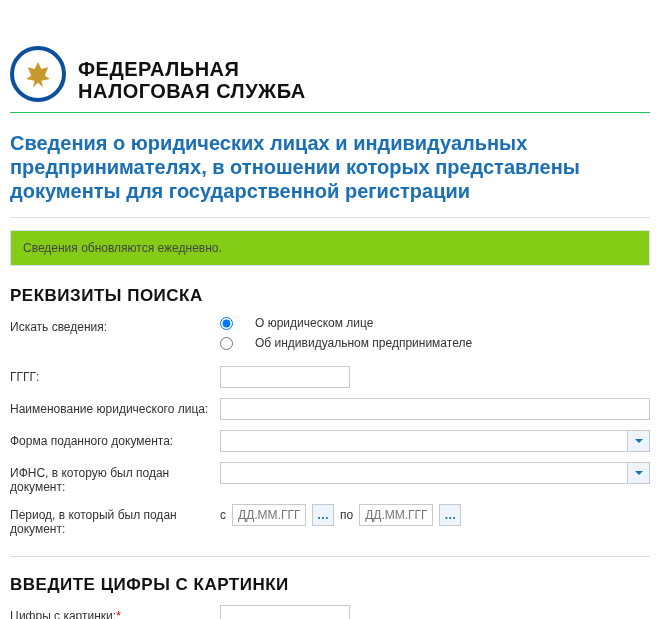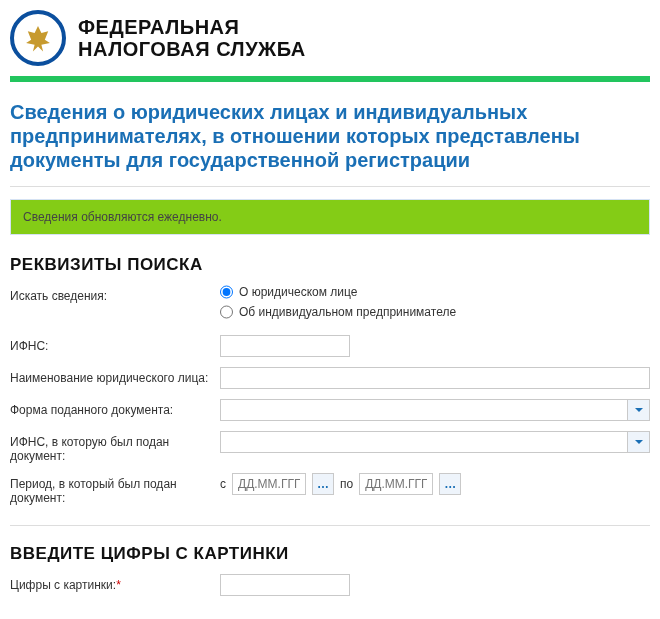--- a/index.html
+++ b/index.html
@@ -4,21 +4,21 @@
 <style>
   * { box-sizing: border-box; margin: 0; padding: 0; }
   body {
     font-family: Arial, Helvetica, sans-serif;
     font-size: 13px;
     color: #333;
     background: #fff;
     width: 660px;
   }
   .container { padding: 10px 10px 20px 10px; }
-  .header-row { display: flex; align-items: center; gap: 12px; border-bottom: 6px solid #22c55e; padding-bottom: 10px; }
+  .header-row { display: flex; align-items: flex-end; gap: 12px; border-bottom: 1px solid #22c55e; padding-bottom: 10px; margin-top: 36px; }
   .logo {
     width: 56px; height: 56px; border-radius: 50%;
     background: #fff; border: 4px solid #0b4f9e;
     display: flex; align-items: center; justify-content: center;
     position: relative;
   }
   .logo svg { width: 34px; height: 34px; }
   .org-title {
     font-weight: 700;
     font-size: 20px;
@@ -57,21 +57,21 @@
     letter-spacing: 0.5px;
     text-transform: uppercase;
     border-top: 1px solid #ddd;
     padding-top: 18px;
     color: #111;
   }
   .section-title.first { border-top: none; padding-top: 0; }
   .form-row { display: flex; align-items: flex-start; margin-top: 10px; }
   .form-label { width: 210px; flex: none; font-size: 12px; color: #333; padding-top: 4px; }
   .form-field { flex: 1; }
-  .radio-line { display: flex; gap: 6px; font-size: 12px; margin-bottom: 6px; }
+  .radio-line { display: flex; align-items: center; gap: 22px; font-size: 12px; margin-bottom: 6px; }
   input[type="text"] {
     border: 1px solid #c9c9c9;
     height: 22px;
     padding: 2px 5px;
     font-size: 12px;
     background: #fff;
   }
   .w-130 { width: 130px; }
   .w-74  { width: 74px; }
   .w-full { width: 100%; }
@@ -125,21 +125,21 @@
         <span>О юридическом лице</span>
       </label>
       <label class="radio-line">
         <input type="radio" name="subj" style="">
         <span>Об индивидуальном предпринимателе</span>
       </label>
     </div>
   </div>
 
   <div class="form-row">
-    <div class="form-label">ИФНС:</div>
+    <div class="form-label">ГГГГ:</div>
     <div class="form-field">
       <input type="text" class="w-130" style="">
     </div>
   </div>
 
   <div class="form-row">
     <div class="form-label">Наименование юридического лица:</div>
     <div class="form-field">
       <input type="text" class="w-full" style="">
     </div>

